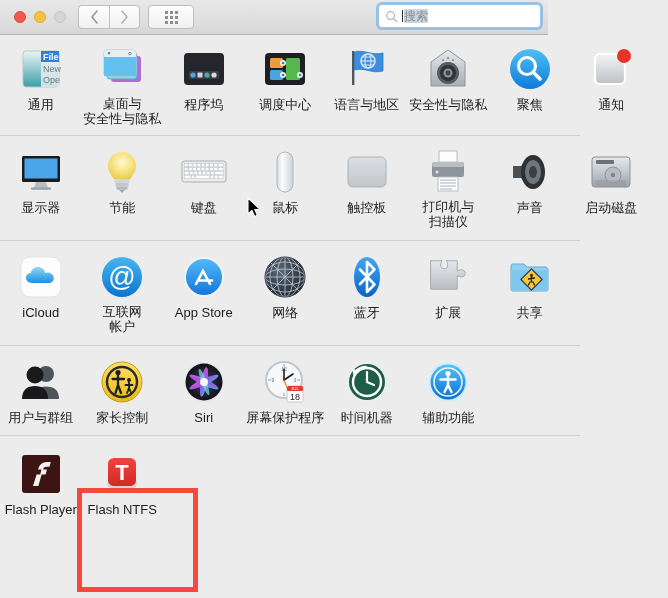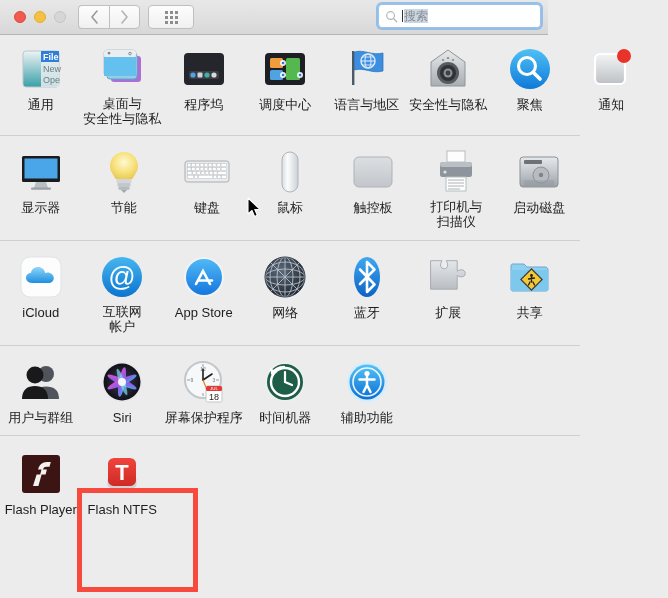--- a/index.html
+++ b/index.html
@@ -423,20 +423,31 @@
                   <line x1="14" y1="34" x2="30" y2="34"></line>
                   <line x1="14" y1="37" x2="30" y2="37"></line>
                   <line x1="14" y1="40" x2="26" y2="40"></line>
               </g>
             </svg>
           </div>
           <div class="label two" style="white-space:pre-line">打印机与
 扫描仪</div>
         </div>
 
+        <div class="cell">
+          <div class="iconbox">
+            <svg width="46" height="42" viewBox="0 0 46 42">
+              <path d="M6 15 L14 15 L24 4 L24 38 L14 27 L6 27 Z" fill="#4b5055"></path>
+              <ellipse cx="26" cy="21" rx="12" ry="17" fill="#2d3236"></ellipse>
+              <ellipse cx="26" cy="21" rx="8" ry="12" fill="#6f767c"></ellipse>
+              <ellipse cx="26" cy="21" rx="4" ry="6" fill="#3a3f44"></ellipse>
+            </svg>
+          </div>
+          <div class="label">声音</div>
+        </div>
 
         <div class="cell">
           <div class="iconbox">
             <svg width="46" height="42" viewBox="0 0 46 42">
               <defs>
                   <linearGradient id="hdG" x1="0" y1="0" x2="0" y2="1">
                     <stop offset="0" stop-color="#e6e9ec"></stop>
                     <stop offset=".5" stop-color="#c3c8cd"></stop>
                     <stop offset="1" stop-color="#9ba1a7"></stop>
                   </linearGradient>
@@ -596,20 +607,39 @@
             <svg width="46" height="42" viewBox="0 0 46 42">
               <circle cx="28" cy="13" r="8" fill="#4e5459"></circle>
               <path d="M15 38 C15 29 20 25.5 28 25.5 C36 25.5 41 29 41 38 Z" fill="#4e5459"></path>
               <circle cx="17" cy="14" r="8.5" fill="#19191b"></circle>
               <path d="M4 38 C4 28.5 9.5 25 17 25 C24.5 25 30 28.5 30 38 Z" fill="#19191b"></path>
             </svg>
           </div>
           <div class="label">用户与群组</div>
         </div>
 
+        <div class="cell">
+          <div class="iconbox">
+            <svg width="44" height="44" viewBox="0 0 44 44">
+              <defs>
+                  <linearGradient id="pcG" x1="0" y1="0" x2="0" y2="1">
+                    <stop offset="0" stop-color="#ffe066"></stop>
+                    <stop offset="1" stop-color="#e9b91a"></stop>
+                  </linearGradient>
+                </defs>
+              <circle cx="22" cy="22" r="20" fill="url(#pcG)" stroke="#c79b10"></circle>
+              <circle cx="22" cy="22" r="15" fill="none" stroke="#2c2c2c" stroke-width="2.4"></circle>
+              <circle cx="18" cy="12.5" r="2.6" fill="#1d1d1d"></circle>
+              <path d="M18 15.5 L18 25 L15.5 33 M18 25 L21 33 M12.5 19 L24 19" stroke="#1d1d1d" stroke-width="2.3" fill="none" stroke-linecap="round"></path>
+              <circle cx="29" cy="20" r="2" fill="#1d1d1d"></circle>
+              <path d="M29 22.5 L29 28 L27 33 M29 28 L31 33 M25.5 25 L32.5 25" stroke="#1d1d1d" stroke-width="1.8" fill="none" stroke-linecap="round"></path>
+            </svg>
+          </div>
+          <div class="label">家长控制</div>
+        </div>
 
         <div class="cell">
           <div class="iconbox">
             <svg width="44" height="44" viewBox="0 0 44 44">
               <defs>
                 <radialGradient id="siriBg" cx=".5" cy=".5" r=".5">
                     <stop offset="0" stop-color="#3a3f52"></stop>
                     <stop offset="1" stop-color="#101018"></stop>
                   </radialGradient>
                 <linearGradient id="siriA" x1="0" y1="0" x2="1" y2="1">

